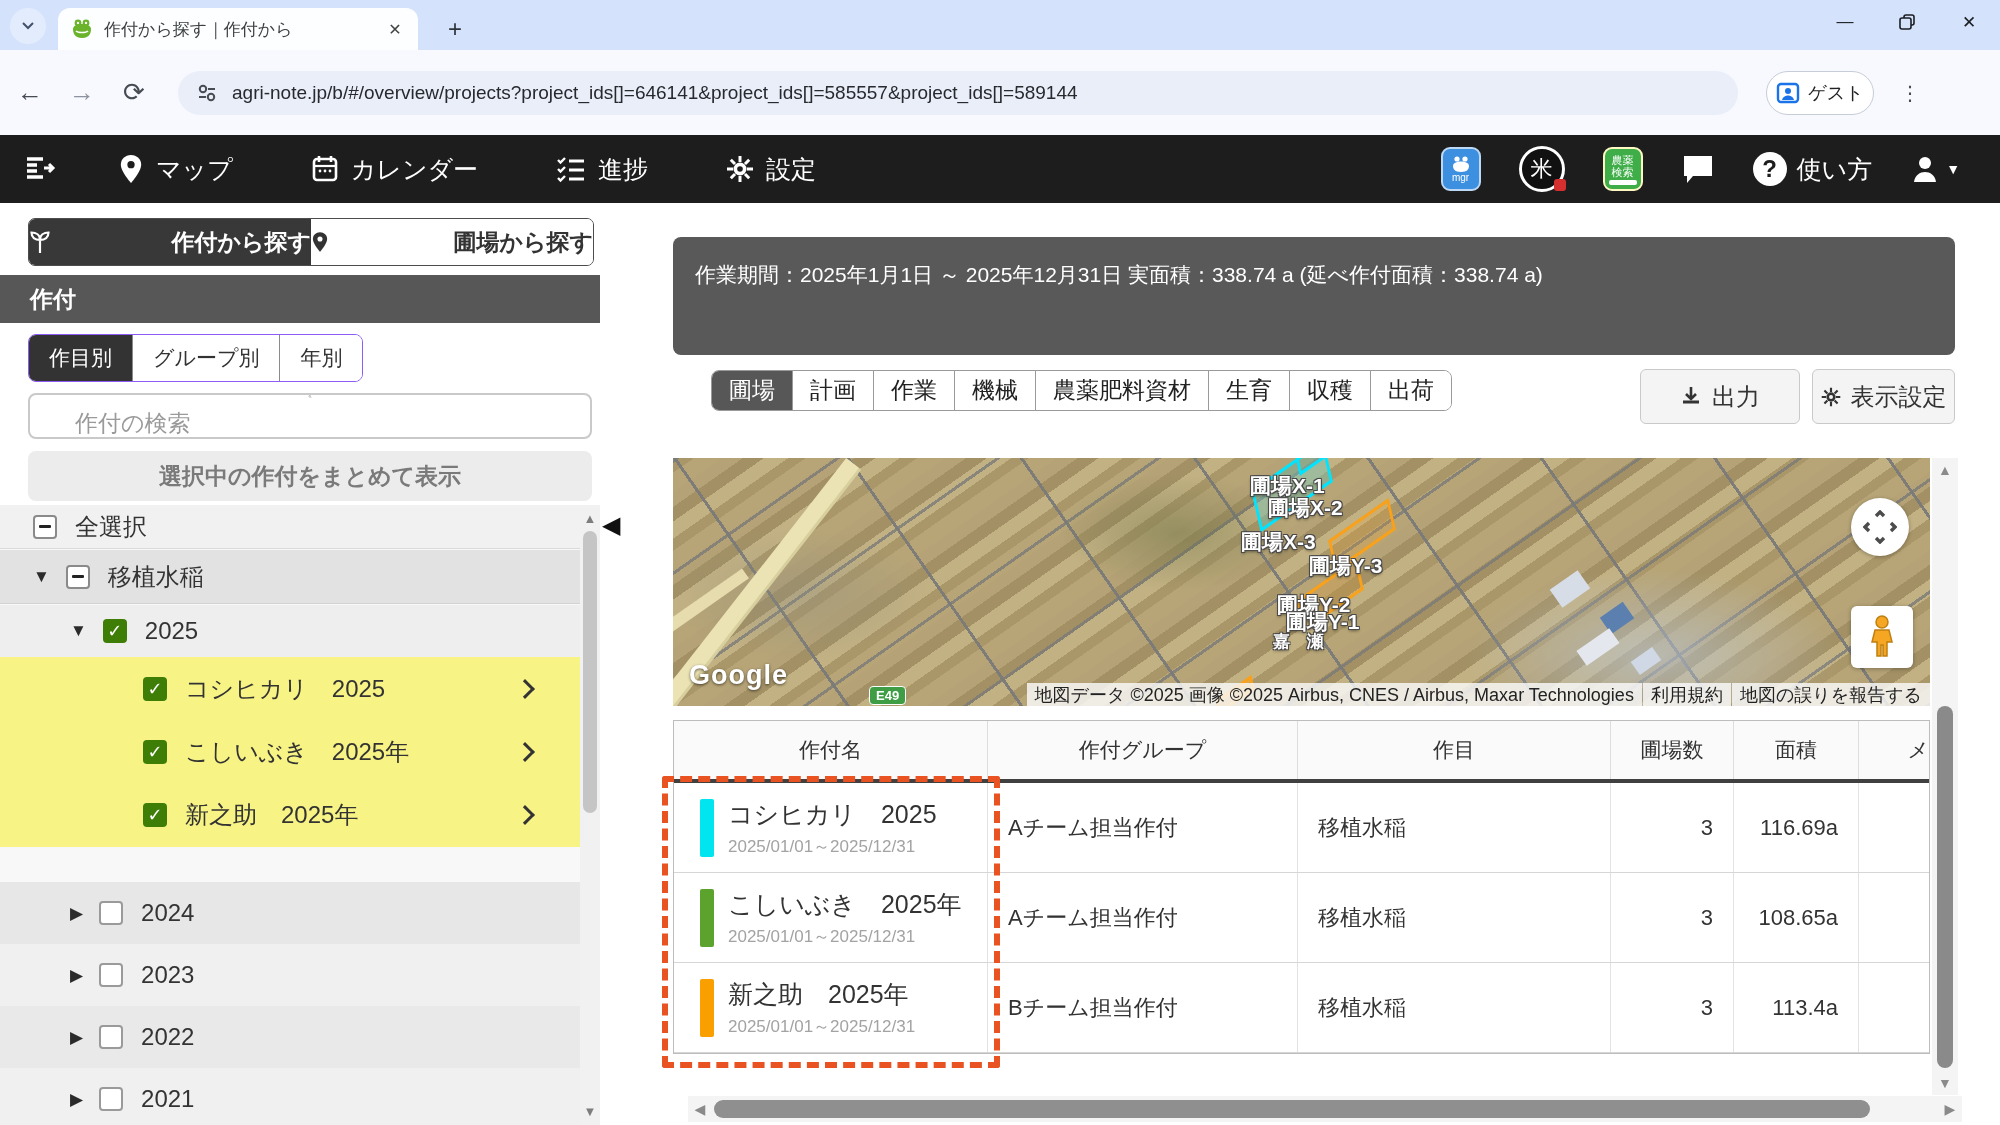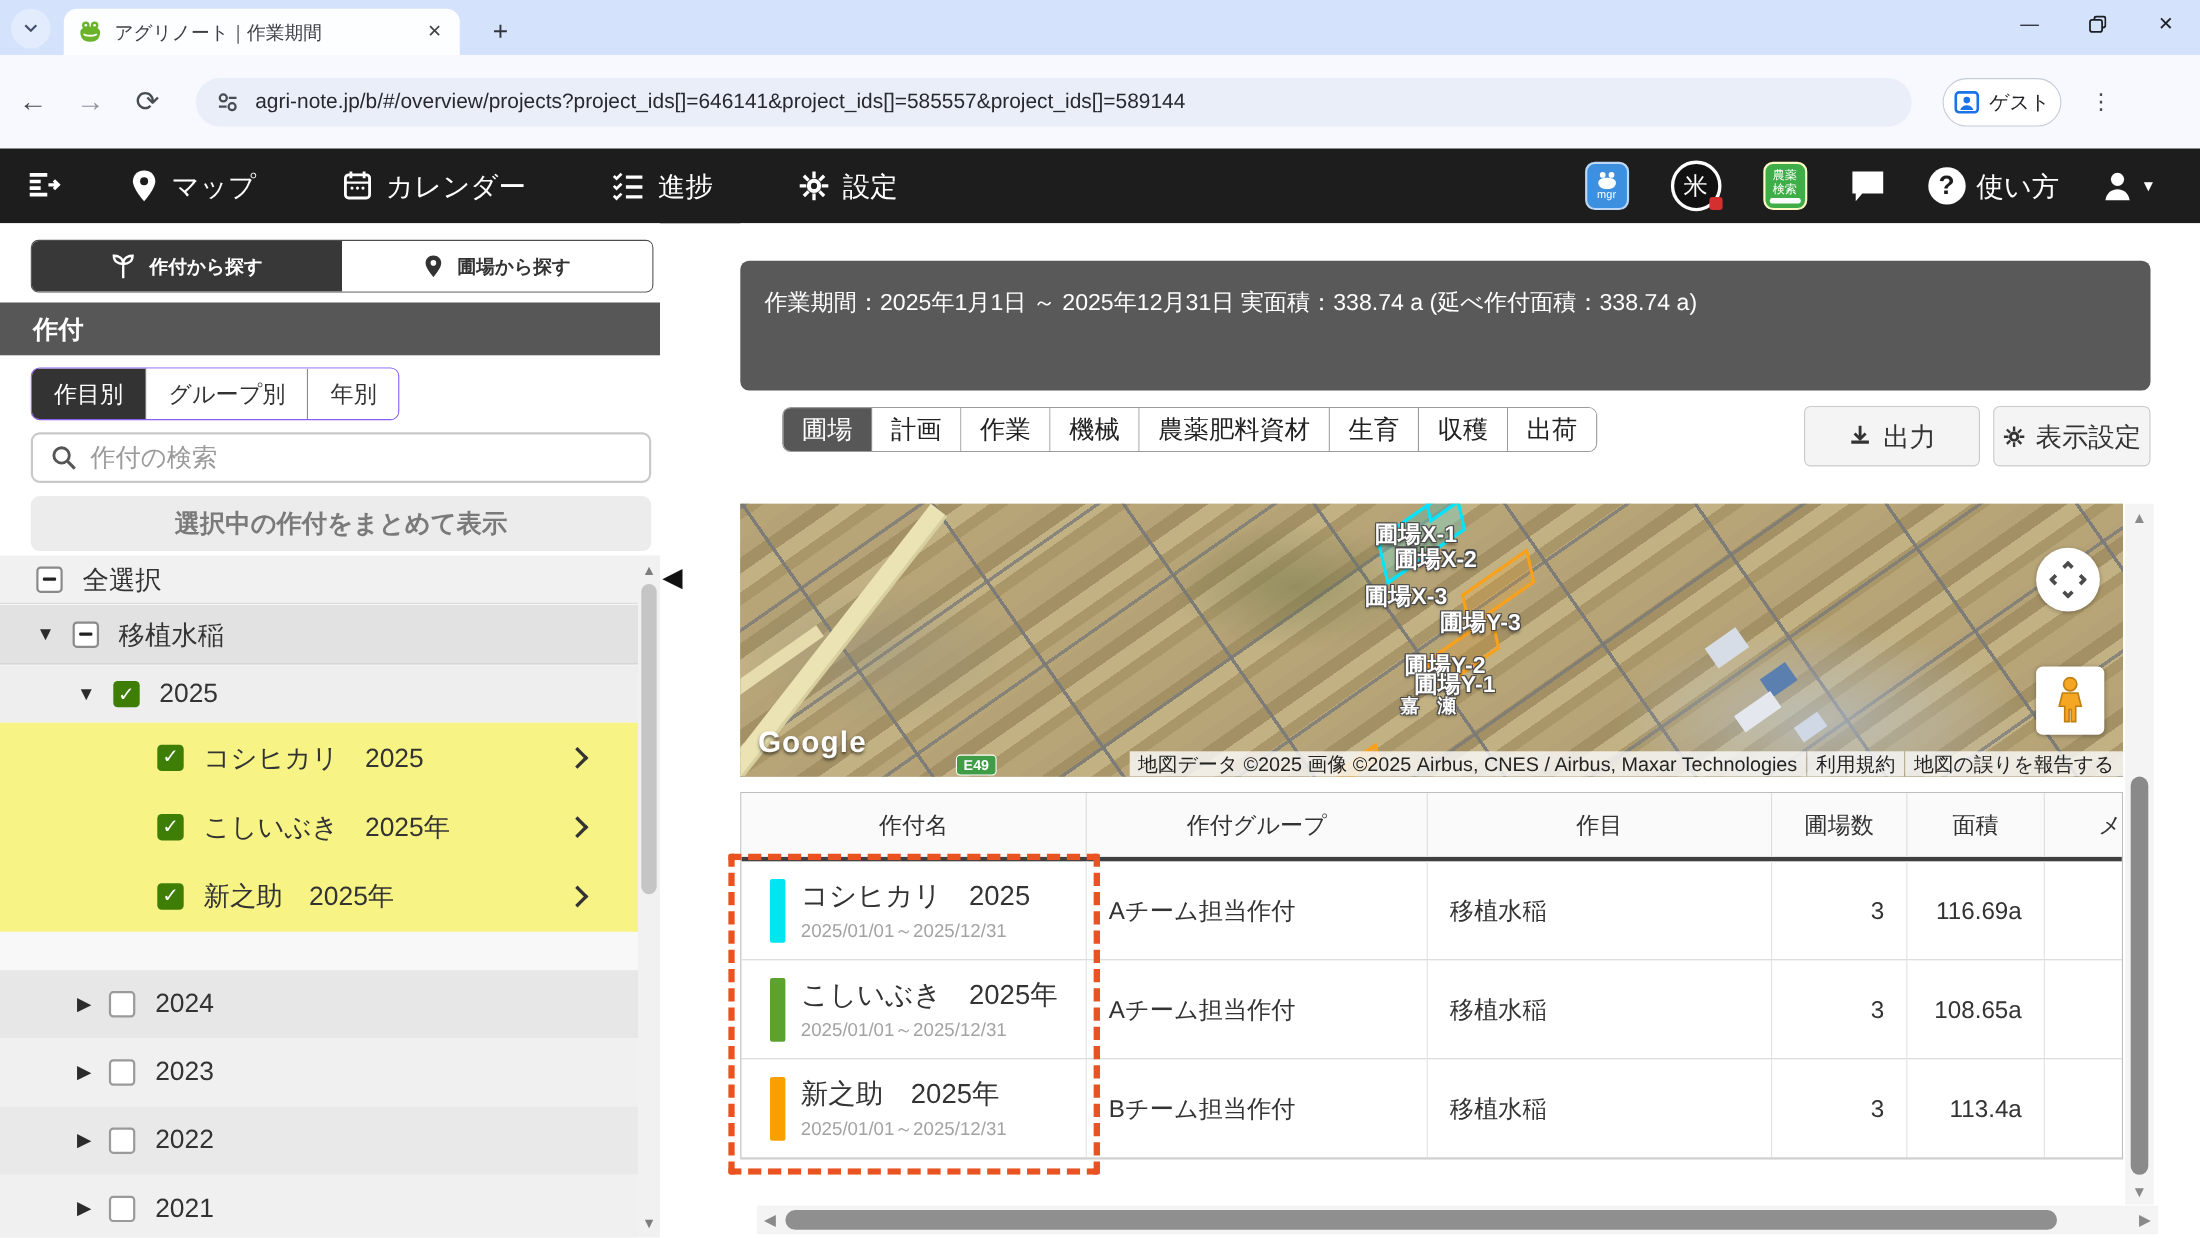--- a/index.html
+++ b/index.html
@@ -40,34 +40,34 @@
   .nav-item { display:flex; align-items:center; gap:12px; font-size:25px; font-weight:500; margin-right:78px; }
   .nav-right { margin-left:auto; display:flex; align-items:center; gap:38px; padding-right:40px; }
   .sq-badge { width:40px; height:44px; border-radius:9px; display:flex; flex-direction:column;
     align-items:center; justify-content:center; font-size:10px; color:#fff; position:relative; }
   .helplink { display:flex; align-items:center; gap:10px; font-size:25px; }
 
   
   .sidebar { position:absolute; left:0; top:203px; width:600px; height:922px; background:#fff; }
   .side-tabs { position:absolute; left:28px; top:15px; width:566px; height:48px; display:flex;
     border:1px solid #4c4c4c; border-radius:7px; overflow:hidden; }
-  .side-tab { flex:1; display:flex; align-items:center; justify-content:center; gap:13px;
-    font-size:17px; font-weight:bold; }
+  .side-tab { flex:1; display:flex; align-items:center; justify-content:space-between; gap:13px;
+    font-size:23px; font-weight:bold; }
   .side-tab.on { background:#383838; color:#fff; }
   .side-tab.off { background:#fff; color:#333; }
   .side-header { position:absolute; left:0; top:72px; width:600px; height:48px; background:#575757;
     color:#fff; font-size:23px; font-weight:bold; display:flex; align-items:center; padding-left:30px; }
   .seg-tabs { position:absolute; left:28px; top:131px; height:48px; display:flex;
     border:1px solid #8b5cf6; border-radius:8px; overflow:hidden; }
   .seg-tab { display:flex; align-items:center; justify-content:center; font-size:21px; padding:0 20px;
     border-right:1px solid #8a8a8a; background:#fff; color:#333; }
   .seg-tab:last-child { border-right:none; }
   .seg-tab.on { background:#333; color:#fff; }
   .searchbox { position:absolute; left:28px; top:190px; width:564px; height:46px; border:2px solid #c9c9c9;
-    border-radius:8px; background:#fff; display:flex; align-items:center; padding:0 16px; gap:12px; }
+    border-radius:8px; background:#fff; display:flex; align-items:center; padding:0 2px; gap:12px;flex-direction:column; }
   .searchbox input { border:none; outline:none; font-size:23px; width:470px; background:transparent;
     font-family:inherit; color:#333; }
   .searchbox input::placeholder { color:#9a9a9a; }
   .bulkbtn { position:absolute; left:28px; top:248px; width:564px; height:50px; background:#ececec;
     border:none; border-radius:8px; font-size:23px; font-weight:bold; color:#7a7a7a; font-family:inherit; }
   .tree { position:absolute; left:0; top:302px; width:580px; height:620px; background:#f8f8f8; overflow:hidden;}
   .trow-s { position:absolute; left:0; width:580px; display:flex; align-items:center; font-size:24px; color:#333; }
   .cbx { width:24px; height:24px; border-radius:4px; display:flex; align-items:center; justify-content:center; flex:none; }
   .cbx.ind { background:#fff; border:2px solid #8a8a8a; }
   .cbx.ind::after { content:""; width:12px; height:3px; background:#222; border-radius:1px; }
@@ -163,21 +163,21 @@
   </div>
   <div class="tab">
     <svg width="24" height="24" viewBox="0 0 24 24">
       <circle cx="8" cy="6" r="3.4" fill="#6ab32a"></circle>
         <circle cx="16" cy="6" r="3.4" fill="#6ab32a"></circle>
       <circle cx="8" cy="6" r="1.2" fill="#fff"></circle>
         <circle cx="16" cy="6" r="1.2" fill="#fff"></circle>
       <path d="M3 12c0-3 4-5 9-5s9 2 9 5-1 9-9 9-9-6-9-9z" fill="#6ab32a"></path>
       <path d="M6 14c2 2 10 2 12 0" stroke="#fff" stroke-width="1.6" fill="none"></path>
     </svg>
-    <span class="tab-title">アグリノート｜作業期間</span>
+    <span class="tab-title">作付から探す｜作付から</span>
     <span class="tab-close">✕</span>
   </div>
   <div class="newtab">+</div>
   <div class="wincontrols">
     <div class="winbtn">—</div>
     <div class="winbtn">
       <svg width="16" height="16" viewBox="0 0 16 16">
           <rect x="1" y="4" width="11" height="11" rx="2" fill="none" stroke="#1b1e23" stroke-width="1.6"></rect>
           <path d="M5 4V3a2 2 0 0 1 2-2h6a2 2 0 0 1 2 2v6a2 2 0 0 1-2 2h-1" fill="none" stroke="#1b1e23" stroke-width="1.6"></path>
         </svg>

